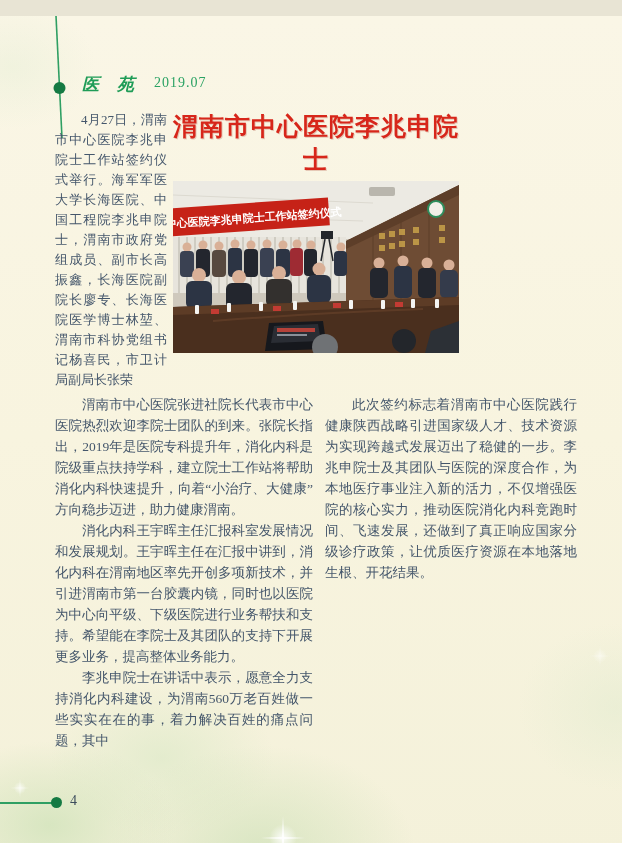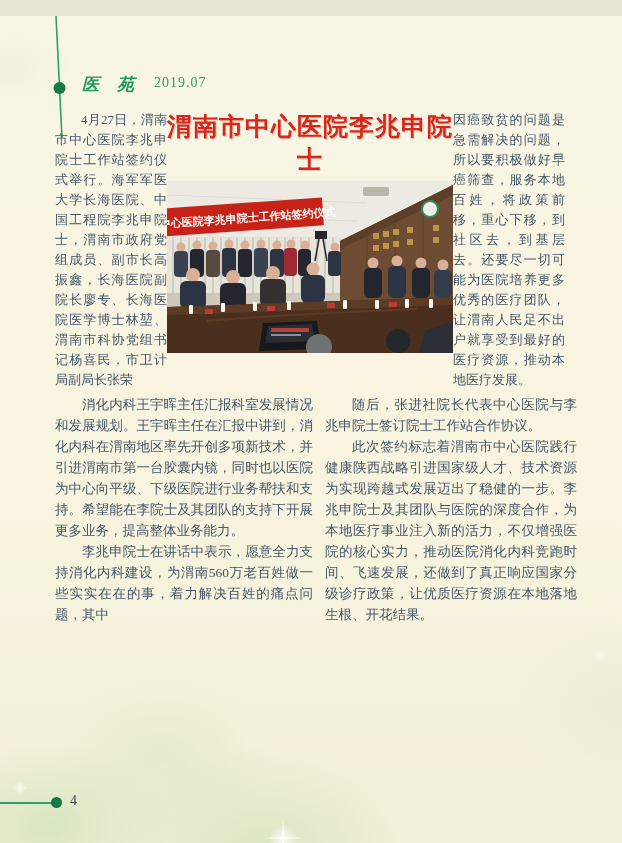--- a/index.html
+++ b/index.html
@@ -23,21 +23,21 @@
     position:absolute;left:82px;top:57px;
     color:#1f9c57;font-style:italic;font-weight:bold;
     font-size:17px;letter-spacing:7px;
   }
   .issue-date{
     position:absolute;left:154px;top:59px;
     color:#2aa263;font-size:14px;letter-spacing:1px;
   }
   
   .content{position:absolute;left:55px;top:94px;width:522px;}
-  .top-row{display:flex;}
+  .top-row{display:flex;gap:6px;}
   .col-narrow{width:112px;flex:0 0 112px;}
   .col-center{width:286px;flex:0 0 286px;}
   .bodytext{
     font-size:13px;line-height:20px;color:#44566b;
     text-align:justify;text-justify:inter-ideograph;
   }
   .bodytext.lh21{line-height:21px;font-size:13.5px;}
   .indent{text-indent:2em;}
   .para{margin:0 0 0 0;}
   .bottom-row{display:flex;gap:12px;margin-top:4px;}
@@ -230,30 +230,29 @@
             <rect x="104" y="147" width="38" height="4" fill="#b5423a"></rect>
             <rect x="104" y="153" width="30" height="2" fill="#8b9099"></rect>
           </g>
 
           <circle cx="152" cy="166" r="13" fill="#6f7275"></circle>
           <circle cx="231" cy="160" r="12" fill="#23262b"></circle>
           <polygon points="258,150 286,140 286,172 252,172" fill="#2c3036"></polygon>
         </svg>
       </div>
 
-      <div class="col-narrow bodytext">因癌致贫的问题是急需解决的问题，所以要积极做好早癌筛查，服务本地百姓，将政策前移，重心下移，到社区去，到基层去。还要尽一切可能为医院培养更多优秀的医疗团队，让渭南人民足不出户就享受到最好的医疗资源，推动本地医疗发展。</div>
     </div>
 
     <div class="bottom-row">
       <div class="col-left-wide bodytext lh21">
+        <p class="para indent">渭南市中心医院张进社院长代表市中心医院热烈欢迎李院士团队的到来。张院长指出，2019年是医院专科提升年，消化内科是院级重点扶持学科，建立院士工作站将帮助消化内科快速提升，向着“小治疗、大健康”方向稳步迈进，助力健康渭南。</p>
         <p class="para indent">消化内科王宇晖主任汇报科室发展情况和发展规划。王宇晖主任在汇报中讲到，消化内科在渭南地区率先开创多项新技术，并引进渭南市第一台胶囊内镜，同时也以医院为中心向平级、下级医院进行业务帮扶和支持。希望能在李院士及其团队的支持下开展更多业务，提高整体业务能力。</p>
         <p class="para indent">李兆申院士在讲话中表示，愿意全力支持消化内科建设，为渭南560万老百姓做一些实实在在的事，着力解决百姓的痛点问题，其中</p>
       </div>
       <div class="col-right-wide bodytext lh21">
-        <p class="para indent">随后，张进社院长代表中心医院与李兆申院士签订院士工作站合作协议。</p>
         <p class="para indent">此次签约标志着渭南市中心医院践行健康陕西战略引进国家级人才、技术资源为实现跨越式发展迈出了稳健的一步。李兆申院士及其团队与医院的深度合作，为本地医疗事业注入新的活力，不仅增强医院的核心实力，推动医院消化内科竞跑时间、飞速发展，还做到了真正响应国家分级诊疗政策，让优质医疗资源在本地落地生根、开花结果。</p>
       </div>
     </div>
   </div>
 
   <div class="foot-rule"></div>
   <div class="foot-dot"></div>
   <div class="page-num">4</div>
 
   <div class="sparkle" style="left:283px;top:822px;">

